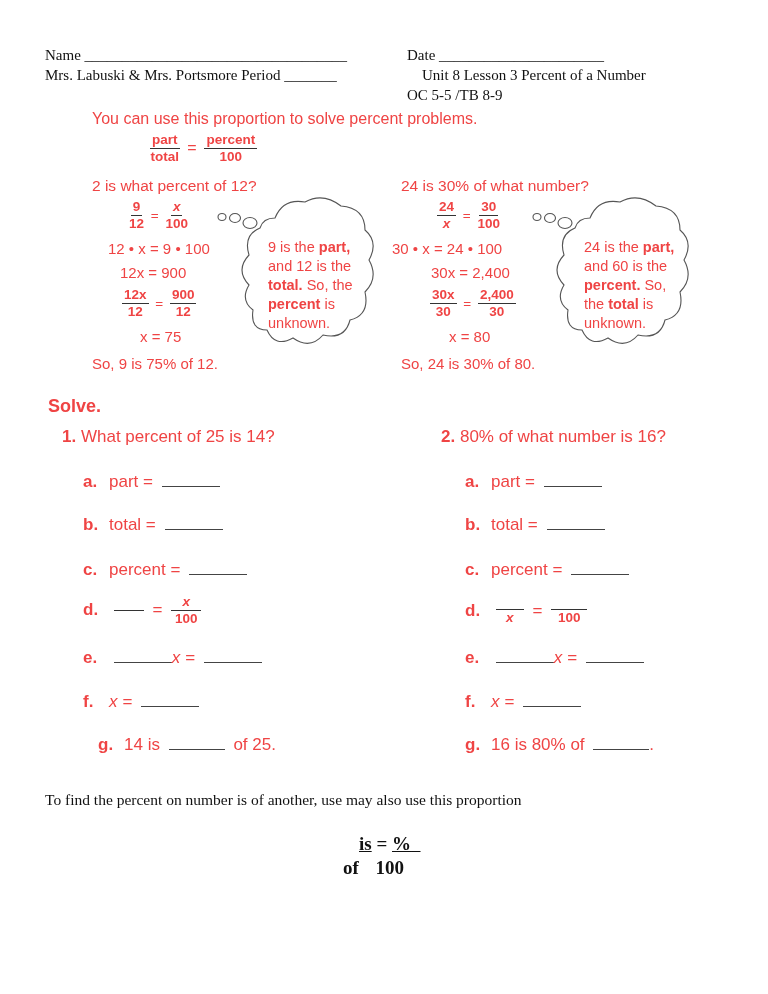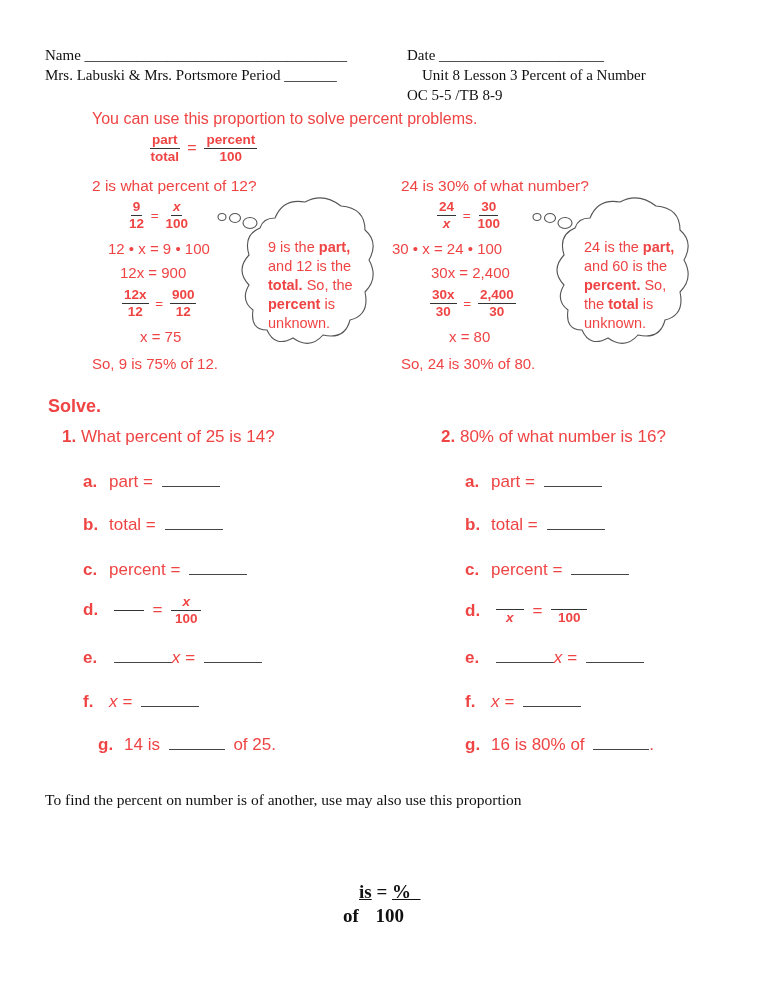--- a/index.html
+++ b/index.html
@@ -231,21 +231,21 @@
     <span class="blank" style="width:58px;margin-left:4px;"></span>
   </div>
   <div class="abs sans item" style="left:465px;top:735px;">
     <span class="lbl">g.</span><span>16 is 80% of</span>
     <span class="blank" style="width:56px;margin-left:4px;"></span><span>.</span>
   </div>
 </div>
 
 <div class="abs serif" style="left:45px;top:791px;font-size:15.5px;">To find the percent on number is of another, use may also use this proportion</div>
 <div class="abs serif bold" style="left:343px;top:832px;font-size:19px;line-height:24px;">
-  <div style="padding-left:16px;margin-top:48px;">
+  <div style="padding-left:16px;">
     <span style="text-decoration:underline;">is</span>
     <span>=</span>
     <span style="text-decoration:underline;">%</span><span style="text-decoration:underline;">&nbsp;&nbsp;</span>
   </div>
   <div>
     <span>of</span>
     <span style="margin-left:12px;">100</span>
   </div>
 </div>
 

